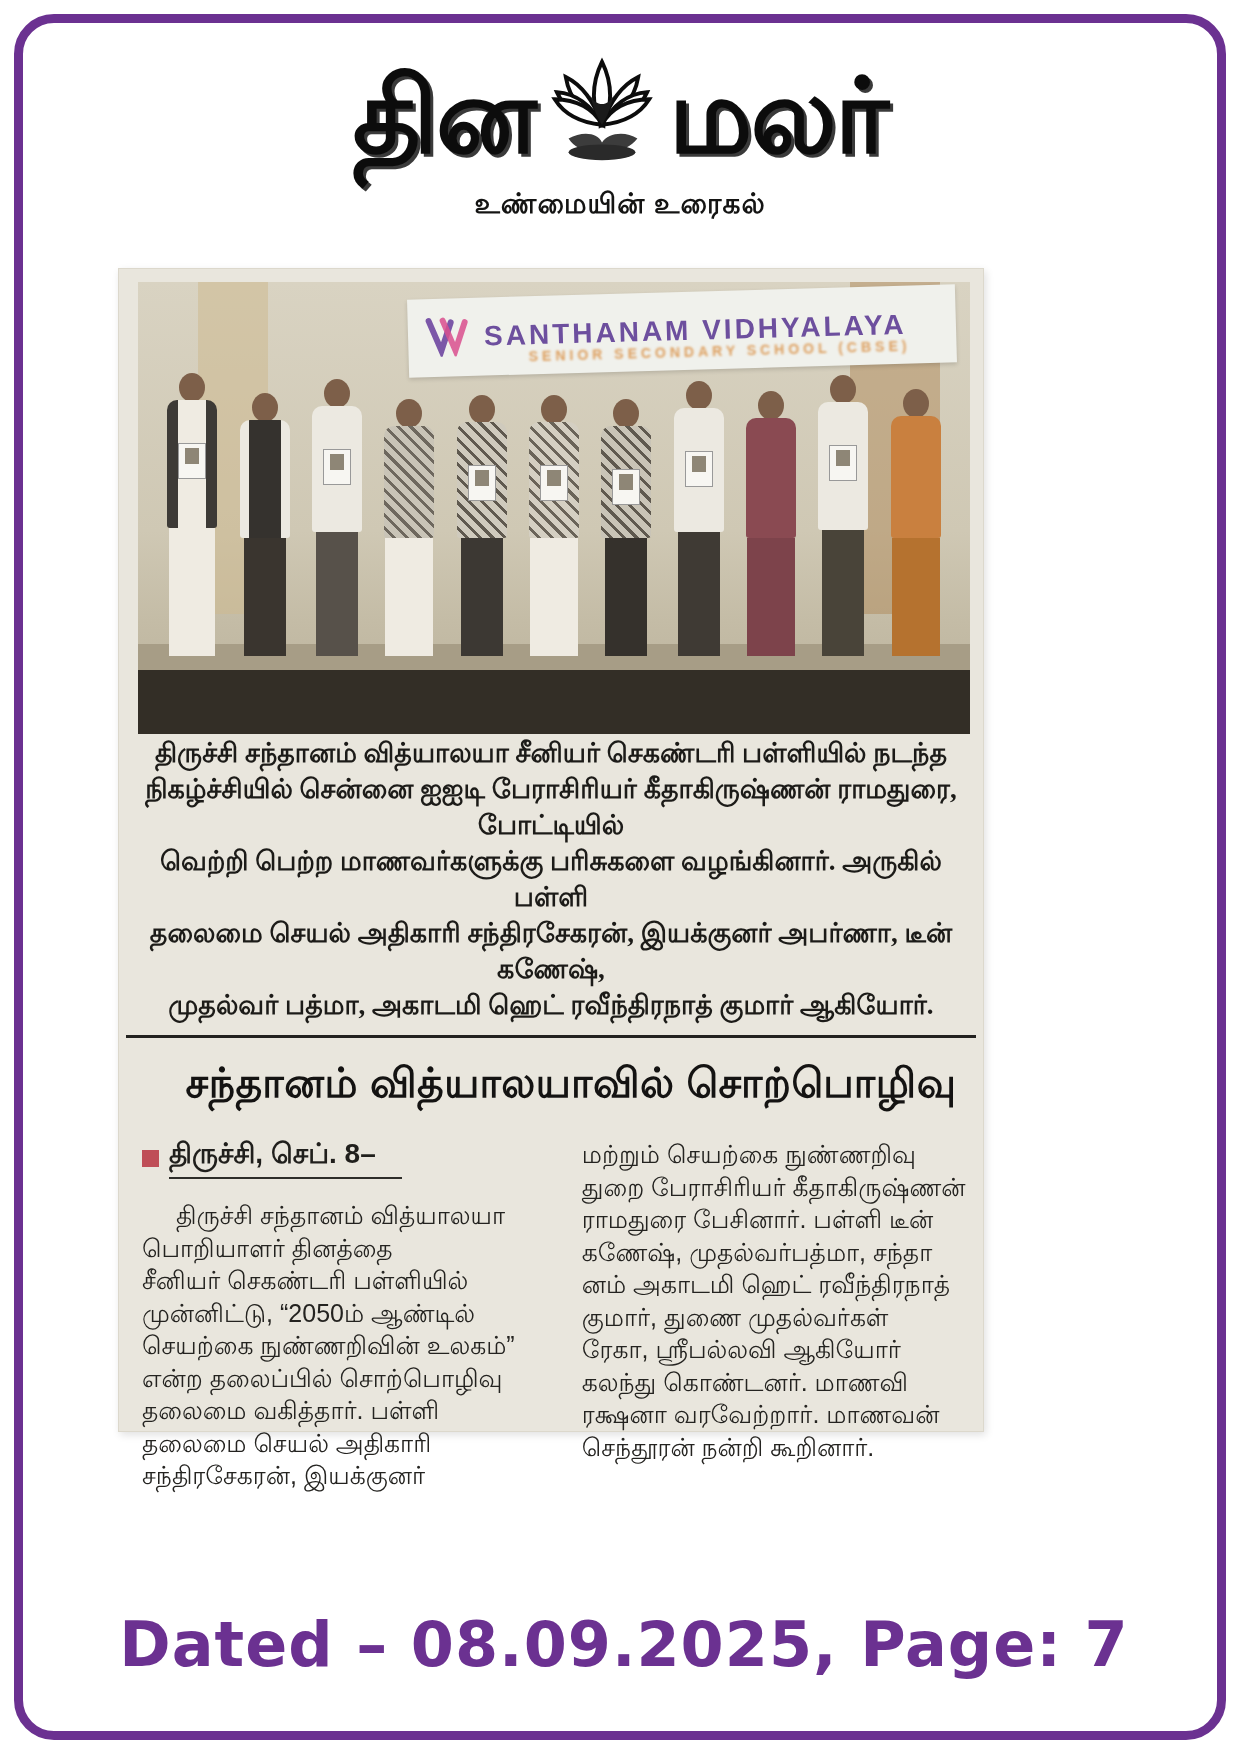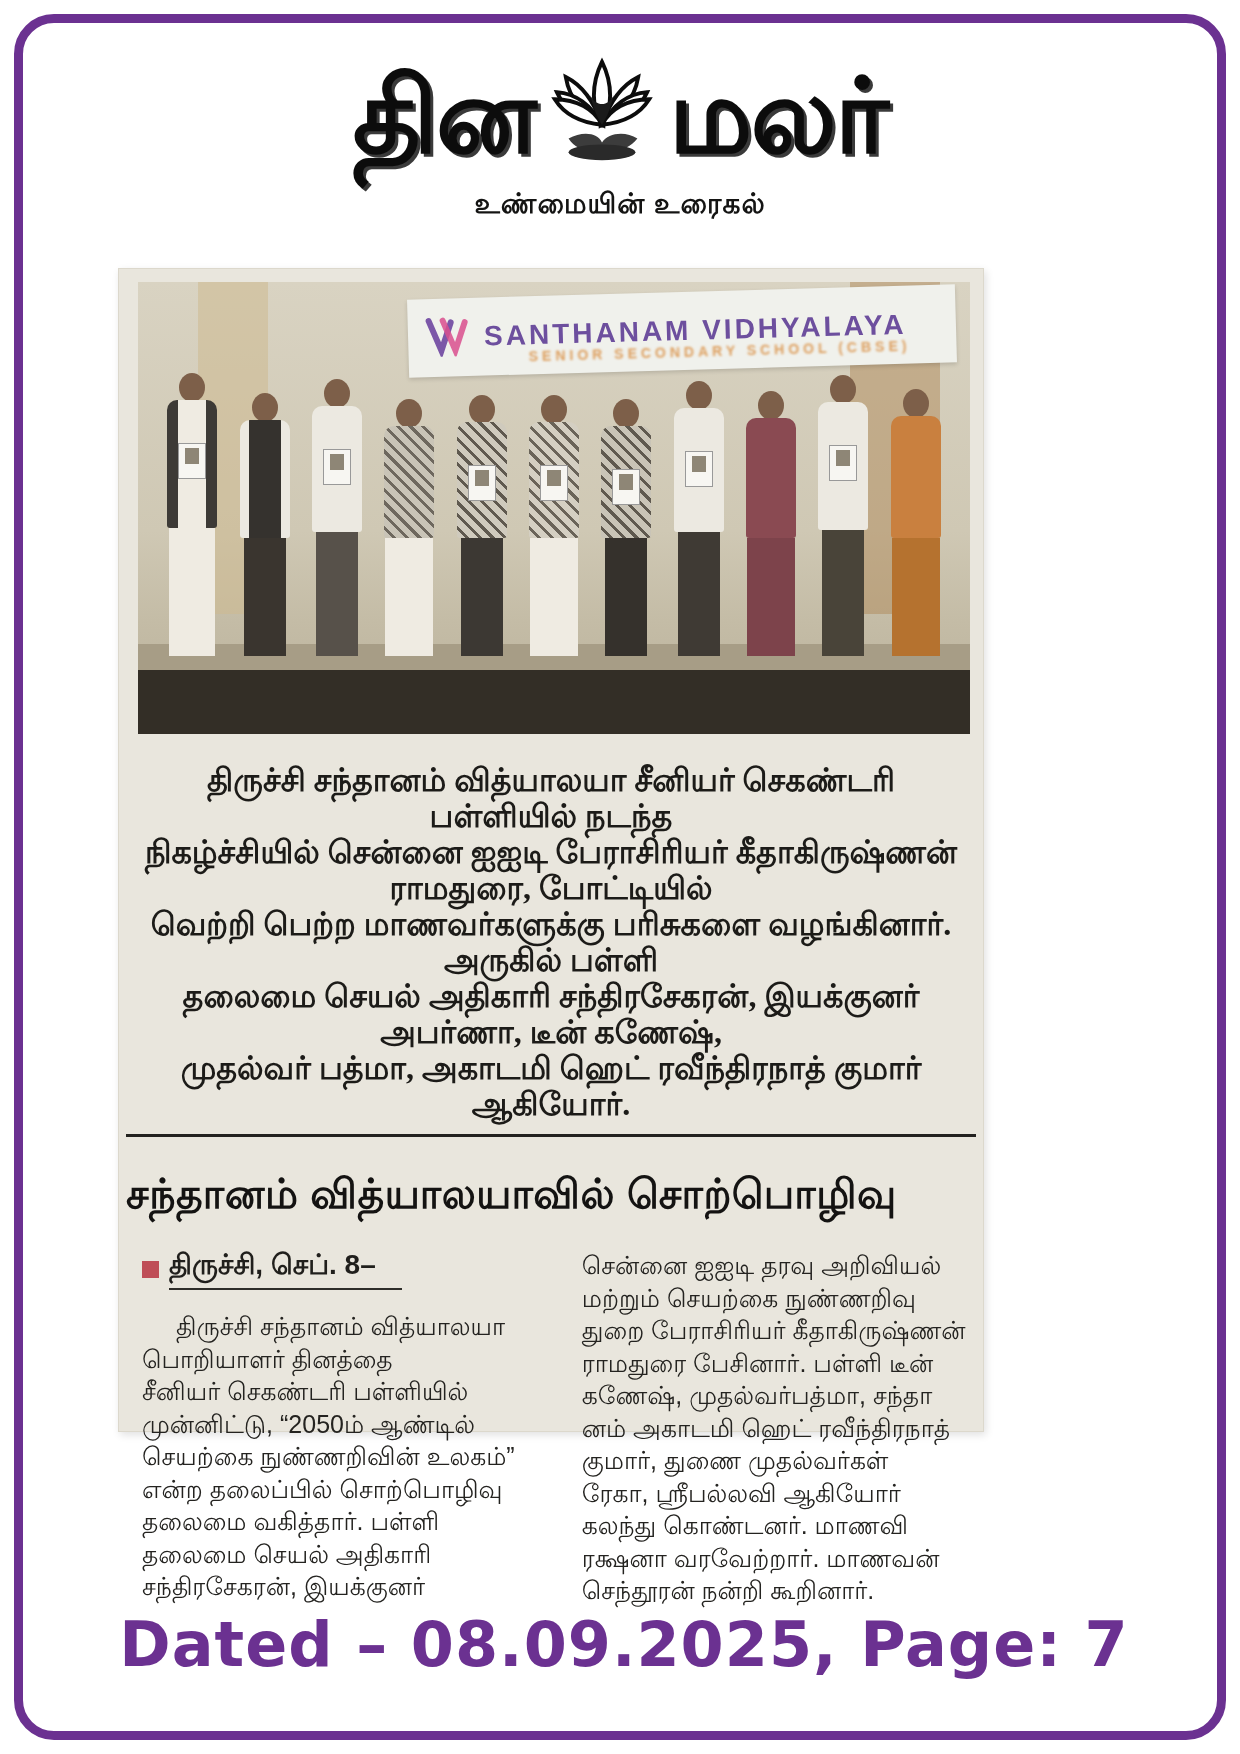--- a/index.html
+++ b/index.html
@@ -79,29 +79,29 @@
   .person:nth-child(8) .torso{background:#ece9e1;height:124px;}
   .person:nth-child(8) .legs{background:#3f3a34;height:124px;}
   .person:nth-child(9) .torso{background:#8a4a52;height:120px;}
   .person:nth-child(9) .legs{background:#7d434b;width:48px;}
   .person:nth-child(10) .torso{background:#ece9e1;height:128px;}
   .person:nth-child(10) .legs{background:#494items29;background:#494439;height:126px;}
   .person:nth-child(11) .torso{background:#c9803f;height:122px;}
   .person:nth-child(11) .legs{background:#b5722f;width:48px;}
   
   .caption{
-    margin-top:28px;padding:0 12px;text-align:center;
+    margin-top:1px;padding:0 12px;text-align:center;
     font-family:"Liberation Serif", serif;
-    font-size:32px;line-height:36px;font-weight:600;color:#1c1b18;
+    font-size:27px;line-height:36px;font-weight:600;color:#1c1b18;
   }
   .divider{border:none;border-top:3px solid #23221f;margin:12px 8px 0 8px;}
   
   .headline{
-    margin-top:34px;padding-left:8px;font-size:41px;font-weight:800;
-    color:#141312;letter-spacing:0.5px;
+    margin-top:22px;padding-left:40px;font-size:41px;font-weight:800;
+    color:#141312;letter-spacing:0.5px;text-align:center;
   }
   .columns{display:flex;gap:26px;padding:0 16px 0 24px;margin-top:26px;}
   .col-left{width:420px;}
   .col-right{width:392px;}
   .dateline{display:flex;align-items:center;gap:10px;}
   .dl-bullet{width:17px;height:17px;background:#bf4e57;flex:0 0 auto;}
   .dl-text{
     font-size:28px;font-weight:700;color:#201f1c;
     border-bottom:2px solid #2e2d29;padding-bottom:4px;padding-right:26px;
   }
@@ -254,21 +254,20 @@
           <div class="bodyline">முன்னிட்டு, “2050ம் ஆண்டில்</div>
           <div class="bodyline">செயற்கை நுண்ணறிவின் உலகம்”</div>
           <div class="bodyline">என்ற தலைப்பில் சொற்பொழிவு</div>
           <div class="bodyline">தலைமை வகித்தார். பள்ளி</div>
           <div class="bodyline">தலைமை செயல் அதிகாரி</div>
           <div class="bodyline">சந்திரசேகரன், இயக்குனர்</div>
         </div>
     </div>
     <div class="col-right">
       <div class="para">
-          <div class="bodyline">சென்னை ஐஐடி தரவு அறிவியல்</div>
           <div class="bodyline">மற்றும் செயற்கை நுண்ணறிவு</div>
           <div class="bodyline">துறை பேராசிரியர் கீதாகிருஷ்ணன்</div>
           <div class="bodyline">ராமதுரை பேசினார். பள்ளி டீன்</div>
           <div class="bodyline">கணேஷ், முதல்வர்பத்மா, சந்தா</div>
           <div class="bodyline">னம் அகாடமி ஹெட் ரவீந்திரநாத்</div>
           <div class="bodyline">குமார், துணை முதல்வர்கள்</div>
           <div class="bodyline">ரேகா, ஸ்ரீபல்லவி ஆகியோர்</div>
           <div class="bodyline">கலந்து கொண்டனர். மாணவி</div>
           <div class="bodyline">ரக்ஷனா வரவேற்றார். மாணவன்</div>
           <div class="bodyline">செந்தூரன் நன்றி கூறினார்.</div>

